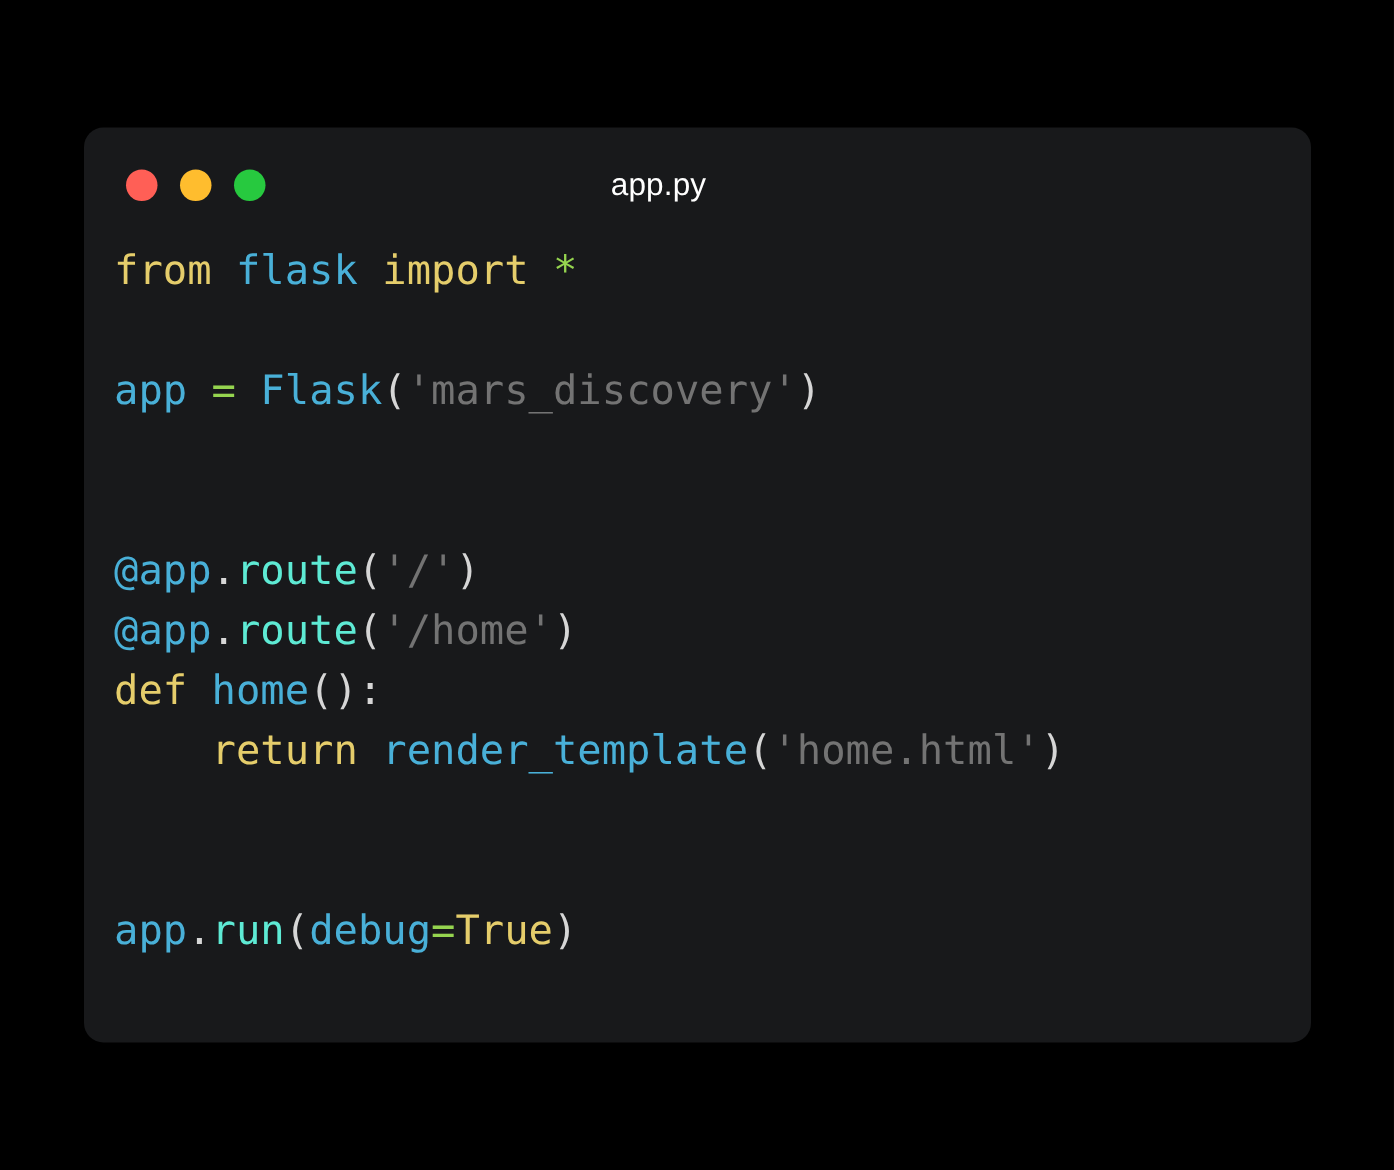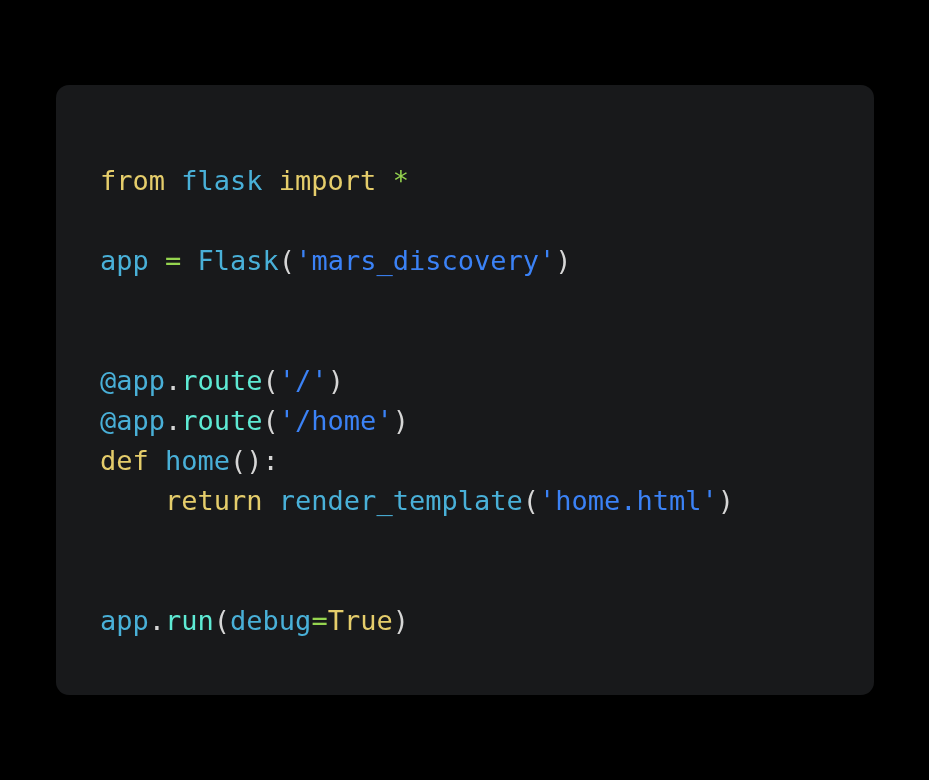--- a/index.html
+++ b/index.html
@@ -74,52 +74,62 @@
     user-select: none;
   }
 
   
   .code-body {
     position: absolute;
     left: 0;
     top: 76px;
     right: 0;
     bottom: 0;
-    padding: 0 44px;
+    padding: 0 20px;
     box-sizing: border-box;
   }
 
   .code {
     margin: 0;
     font-family: "DejaVu Sans Mono", "Liberation Mono", monospace;
     font-size: 27px;
     line-height: 40px;
     white-space: pre;
     color: #d6d6d6;
     letter-spacing: 0px;
     tab-size: 4;
   }
 
   .line { height: 40px; }
   .line.blank { height: 40px; }
 
   
   .t-kw     { color: #e5cd6b; }  
   .t-name   { color: #49b0d8; }  
-  .t-str    { color: #3b82f6; }  
+  .t-str    { color: #737373; }  
   .t-fn     { color: #5eead4; }  
   .t-op     { color: #95d44f; }  
   .t-punct  { color: #d6d6d6; }  
 </style>
 </head>
 <body>
 
 <div class="stage">
 
   <div class="code-window">
 
+    <div class="titlebar">
+
+      <div class="traffic-lights">
+        <span class="dot dot-close"></span>
+        <span class="dot dot-min"></span>
+        <span class="dot dot-max"></span>
+      </div>
+
+      <div class="window-title">app.py</div>
+    </div>
 
     <div class="code-body">
       <pre class="code"><div class="line"><span class="t-kw">from</span><span class="t-punct"> </span><span class="t-name">flask</span><span class="t-punct"> </span><span class="t-kw">import</span><span class="t-punct"> </span><span class="t-op">*</span></div><div class="line blank"></div><div class="line"><span class="t-name">app</span><span class="t-punct"> </span><span class="t-op">=</span><span class="t-punct"> </span><span class="t-name">Flask</span><span class="t-punct">(</span><span class="t-str">'mars_discovery'</span><span class="t-punct">)</span></div><div class="line blank"></div><div class="line blank"></div><div class="line"><span class="t-name">@app</span><span class="t-punct">.</span><span class="t-fn">route</span><span class="t-punct">(</span><span class="t-str">'/'</span><span class="t-punct">)</span></div><div class="line"><span class="t-name">@app</span><span class="t-punct">.</span><span class="t-fn">route</span><span class="t-punct">(</span><span class="t-str">'/home'</span><span class="t-punct">)</span></div><div class="line"><span class="t-kw">def</span><span class="t-punct"> </span><span class="t-name">home</span><span class="t-punct">():</span></div><div class="line"><span class="t-punct">    </span><span class="t-kw">return</span><span class="t-punct"> </span><span class="t-name">render_template</span><span class="t-punct">(</span><span class="t-str">'home.html'</span><span class="t-punct">)</span></div><div class="line blank"></div><div class="line blank"></div><div class="line"><span class="t-name">app</span><span class="t-punct">.</span><span class="t-fn">run</span><span class="t-punct">(</span><span class="t-name">debug</span><span class="t-op">=</span><span class="t-kw">True</span><span class="t-punct">)</span></div></pre>
     </div>
 
   </div>
 </div>
 
 </body></html>

